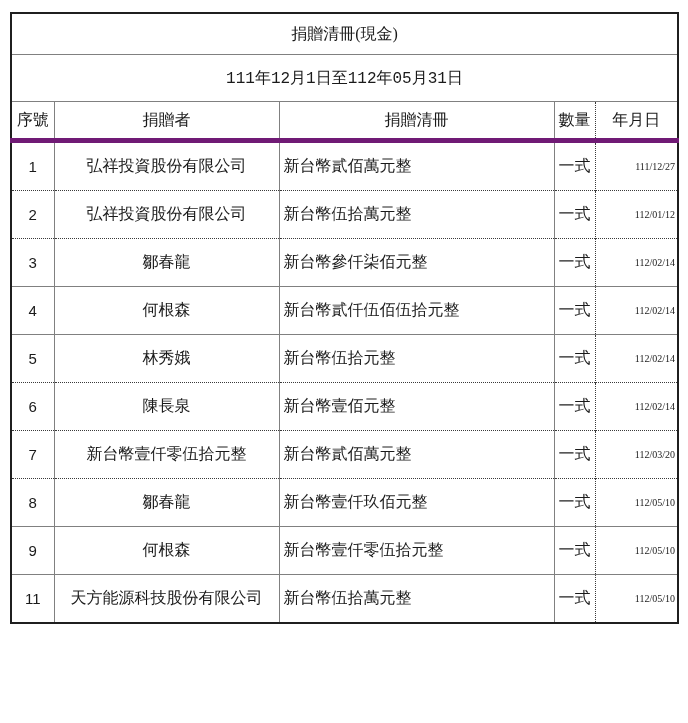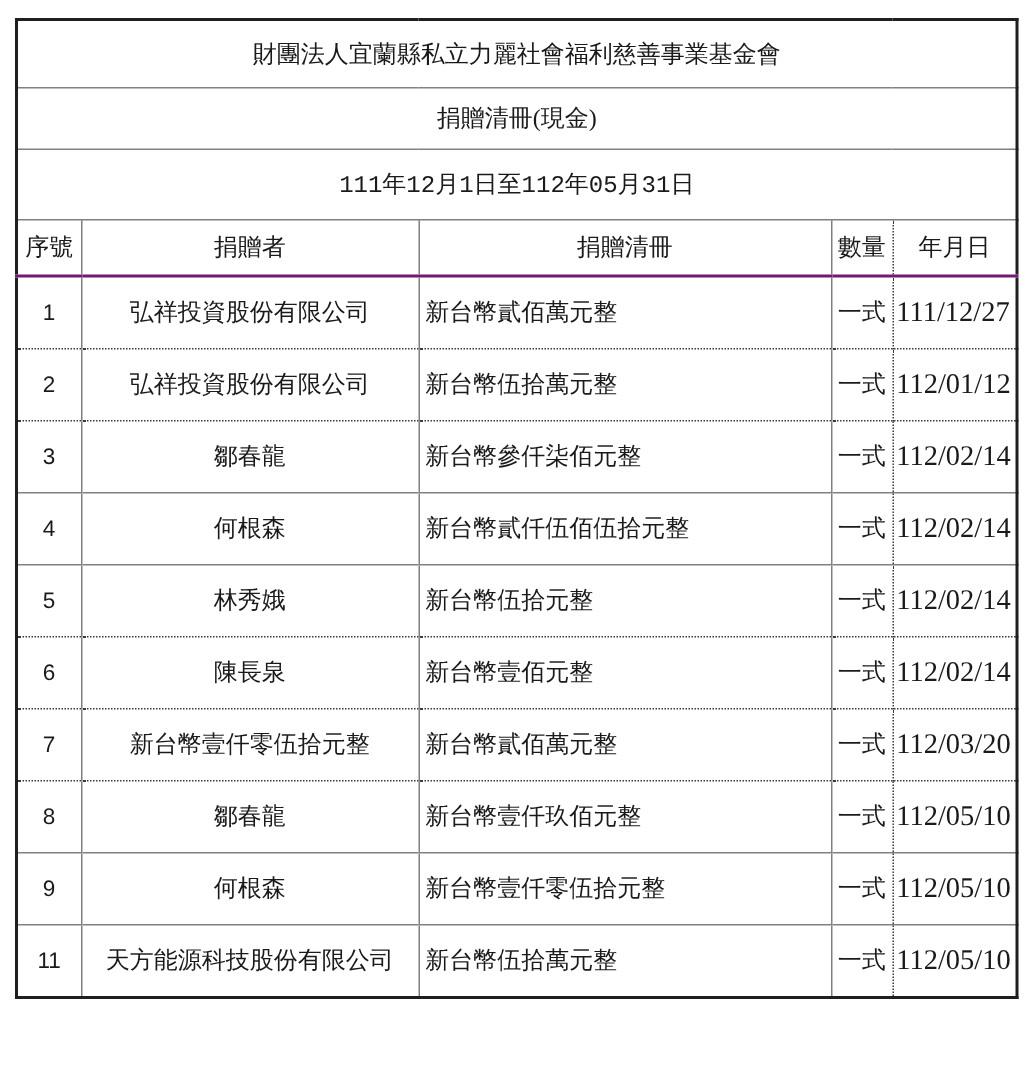--- a/index.html
+++ b/index.html
@@ -46,64 +46,61 @@
   tr.title-list td { height: 40px; }
   tr.title-period td {
     height: 46px;
     font-family: Liberation Mono, monospace;
   }
 
   
   tr.head th {
     height: 36px;
     text-align: center;
-    border-bottom: 2px solid #701a75;
+    border-bottom: 5px solid #701a75;
   }
 
   
   tr.row td { height: 47px; }
   tr.sep-solid  td { border-top: 1px solid #808080; }
   tr.sep-dotted td { border-top: 1px dotted #3a3a3a; }
 
   
   .vs { border-left: 1px solid #808080; }   
   .vd { border-left: 1px dotted #3a3a3a; }  
 
   td.no {
     text-align: center;
     font-family: "Liberation Sans", "DejaVu Sans", sans-serif;
     font-size: 15px;
   }
   td.donor  { text-align: center; }
   td.amount { text-align: left; padding-right: 7px; }
   td.qty    { text-align: center; padding: 0 2px; }
   td.date   {
-    text-align: left;
+    text-align: right;
     font-family: "Liberation Serif", "DejaVu Serif", serif;
-    font-size: 19px;
+    font-size: 10px;
     padding: 0 2px;
   }
 </style>
 </head>
 <body>
 
 <div class="sheet">
   <table class="donation">
     <colgroup>
       <col class="c-no">
         <col class="c-donor">
         <col class="c-amount">
         <col class="c-qty">
         <col class="c-date">
     </colgroup>
 
     <tbody>
-        <tr class="title-row title-org">
-      <td colspan="5">財團法人宜蘭縣私立力麗社會福利慈善事業基金會</td>
-    </tr>
     <tr class="title-row title-list">
       <td colspan="5">捐贈清冊(現金)</td>
     </tr>
     <tr class="title-row title-period">
       <td colspan="5">111年12月1日至112年05月31日</td>
     </tr>
 
     <tr class="head">
       <th>序號</th>
       <th class="vs">捐贈者</th>

